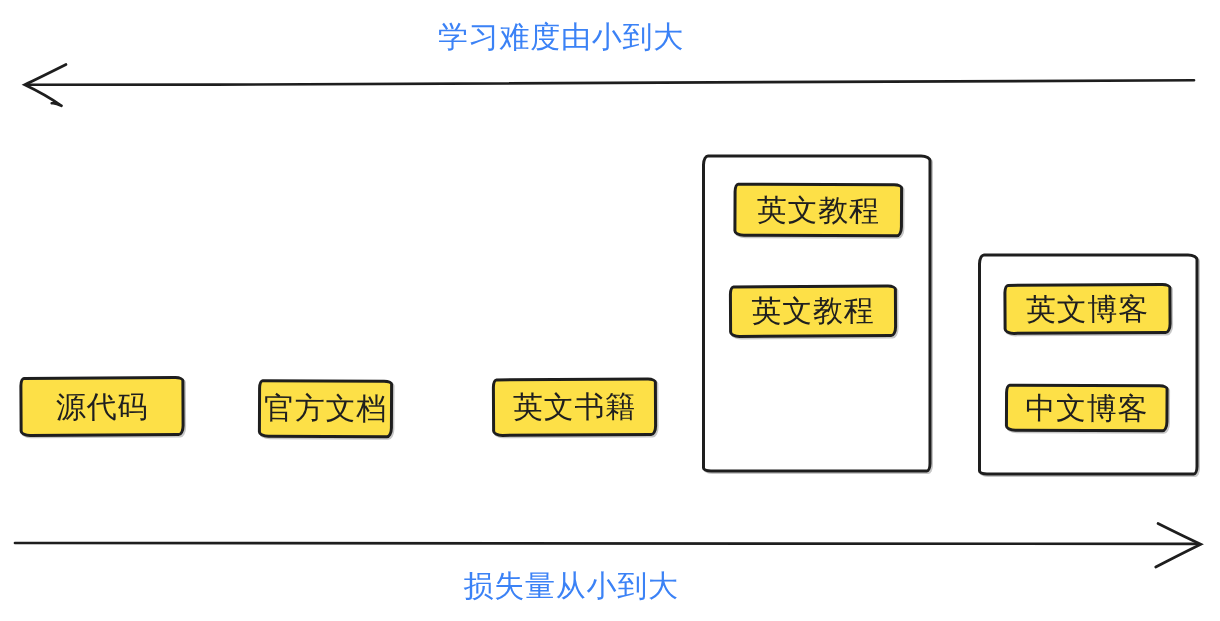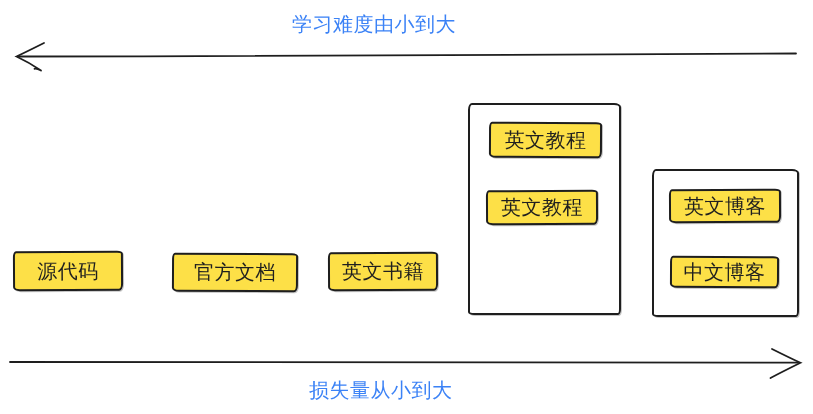--- a/index.html
+++ b/index.html
@@ -55,21 +55,21 @@
     background: #ffffff;
     border-radius: 4px 7px 3px 6px / 7px 4px 6px 3px;
     box-shadow: 1px 1px 0 rgba(30,30,30,0.25);
   }
 
   .r-neg { transform: rotate(-0.3deg); }
   .r-pos { transform: rotate(0.25deg); }
 
   
   .n-source   { left: 13px;  top: 251px; width: 110px; height: 40px; }
-  .n-official { left: 172px; top: 253px; width: 126px; height: 39px; }
+  .n-official { left: 172px; top: 253px; width: 90px; height: 39px; }
   .n-enbooks  { left: 328px; top: 252px; width: 110px; height: 39px; }
 
   
   .g1        { left: 468px; top: 103px; width: 153px; height: 212px; }
   .g1-tut    { left: 489px; top: 122px; width: 113px; height: 36px; }
   .g1-blog   { left: 486px; top: 190px; width: 112px; height: 35px; }
   .g1-cnbook { left: 487px; top: 253px; width: 109px; height: 35px; }
 
   
   .g2      { left: 652px; top: 169px; width: 147px; height: 148px; }

